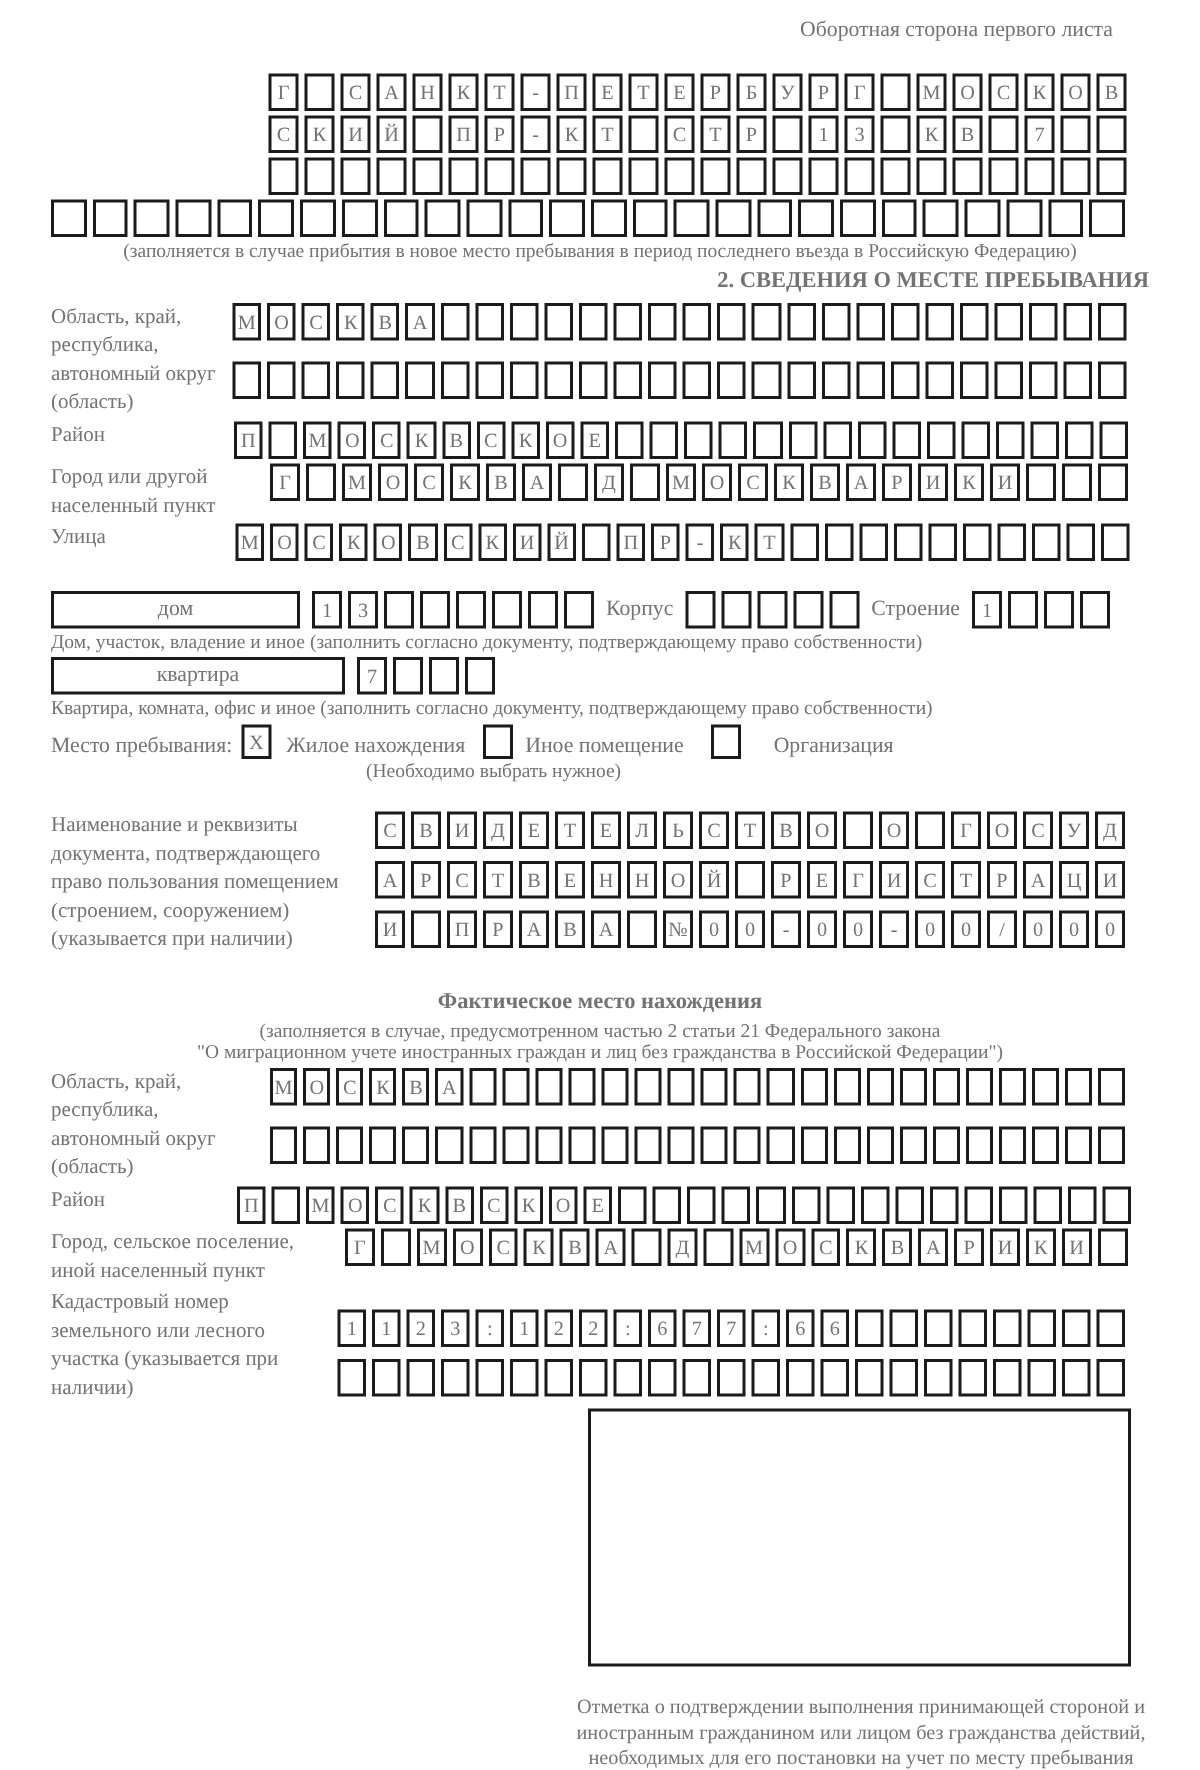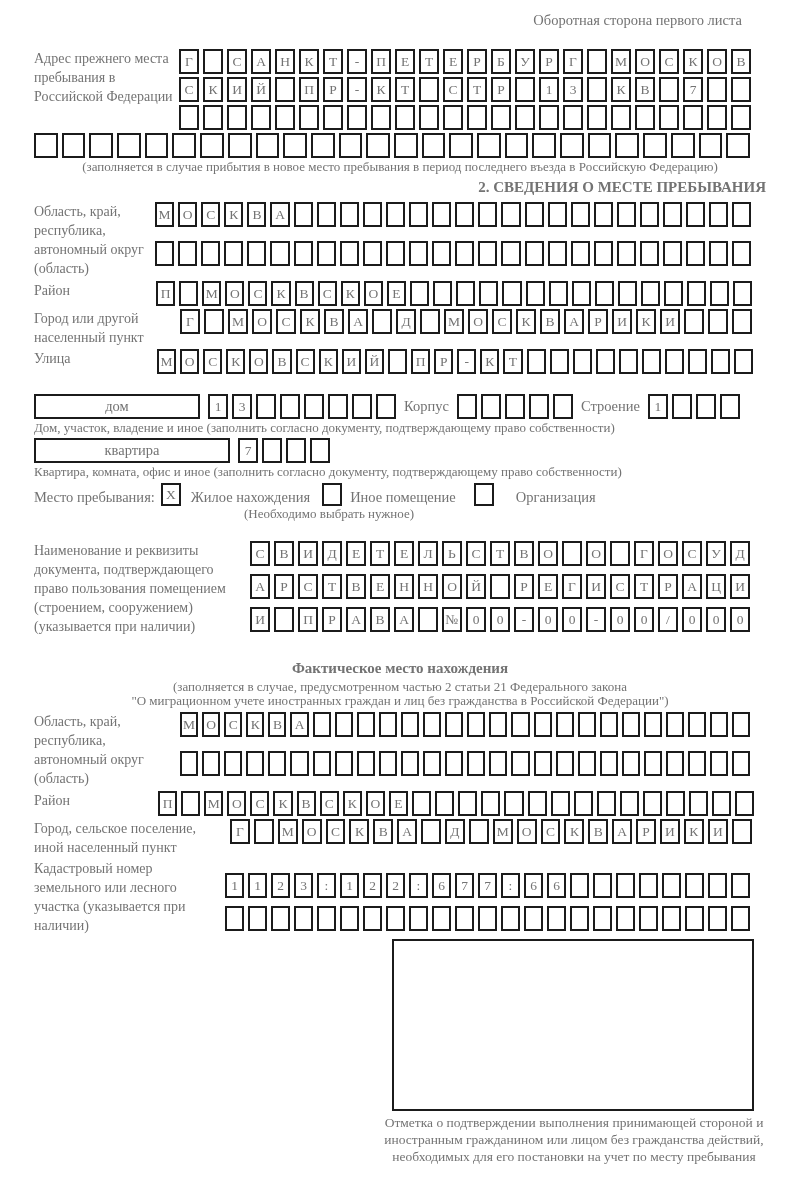--- a/index.html
+++ b/index.html
@@ -46,35 +46,34 @@
   .stay-lbl{font-size:14.5px;}
   .chk{
     width:20px;height:23px;box-sizing:border-box;border:2px solid #1b1b1b;
     display:flex;align-items:center;justify-content:center;font-size:13.5px;flex:0 0 auto;
   }
   .stamp-box{
     margin-top:4px;margin-left:358px;width:362px;height:172px;
     box-sizing:border-box;border:2.5px solid #1b1b1b;background:#fff;
   }
   .stamp-caption{
-    margin-top:3px;margin-left:330px;width:420px;
+    margin-top:18px;margin-left:330px;width:420px;
     font-size:13.5px;line-height:17px;text-align:center;
   }
   .mt2{margin-top:2px}.mt3{margin-top:3px}.mt4{margin-top:4px}
   .mt5{margin-top:5px}.mt6{margin-top:20px}.mt20{margin-top:20px}
 </style>
 </head>
 <body>
 
 <div class="page">
 
   <div class="side-note">Оборотная сторона первого листа</div>
 
   <div class="field mt20" style="height:81px;">
-    <div class="flabel" style="width:140px;">Адрес прежнего места пребывания в Российской Федерации</div>
     <div class="rows" style="margin-left:145px;gap:3px;">
       <div class="row r-addr">
           <span class="cbox">Г</span>
           <span class="cbox"></span>
           <span class="cbox">С</span>
           <span class="cbox">А</span>
           <span class="cbox">Н</span>
           <span class="cbox">К</span>
           <span class="cbox">Т</span>
           <span class="cbox">-</span>

